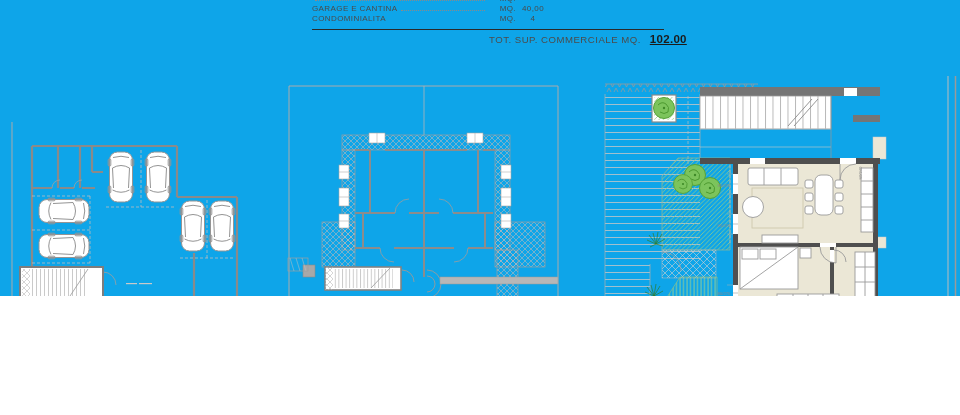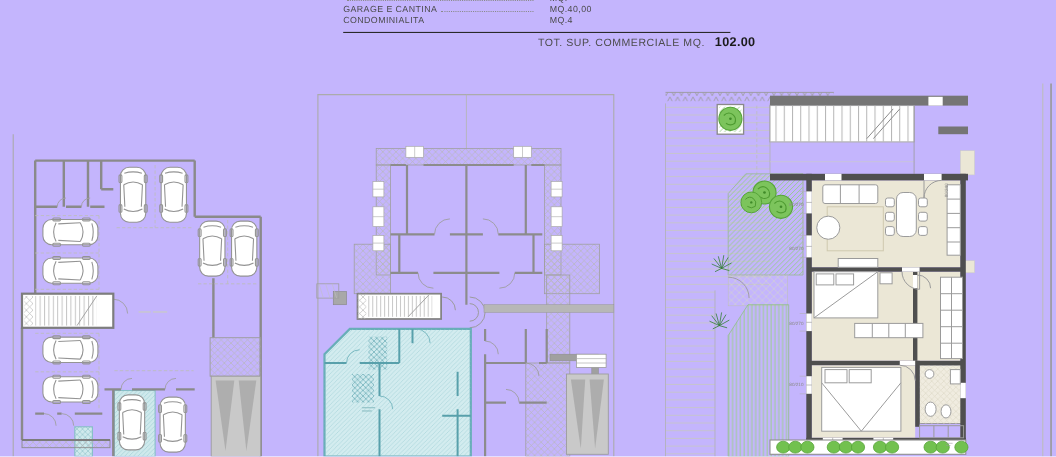--- a/index.html
+++ b/index.html
@@ -1,30 +1,30 @@
 <!DOCTYPE html>
 <html><head>
 <meta charset="utf-8">
 <style>
   html,body{margin:0;padding:0;background:#fff;}
-  .page{position:relative;width:960px;height:415px;background:#c4b5fd;overflow:hidden;
+  .page{position:relative;width:960px;height:296px;background:#0ea5e9;overflow:hidden;
         font-family:"Liberation Sans", sans-serif;}
   
   .hdr{position:absolute;left:312px;top:-7px;width:352px;z-index:2;}
   .hrow{display:flex;align-items:flex-end;height:10px;width:238px;
         font-size:8px;letter-spacing:.4px;color:#4a4a4a;}
   .hlabel{white-space:nowrap;}
   .leader{flex:1;border-bottom:1.3px dotted #8a8a8a;margin:0 3px 2px 3px;height:1px;}
   .leader.off{border-bottom:none;}
   .hunit{width:28px;text-align:right;}
-  .hval{width:34px;text-align:left;}
+  .hval{width:34px;text-align:center;}
   .hrule{width:352px;height:0;border-top:1.2px solid #2a2a2a;margin-top:6px;}
   .total{position:absolute;left:489px;top:33px;display:flex;align-items:center;gap:9px;z-index:2;}
   .tlabel{font-size:9.6px;letter-spacing:.5px;color:#4c4c4c;white-space:nowrap;}
-  .tval{font-size:11.5px;font-weight:bold;color:#1b1b1b;letter-spacing:.3px;}
+  .tval{font-size:11.5px;font-weight:bold;color:#1b1b1b;letter-spacing:.3px;text-decoration:underline;}
   svg{position:absolute;left:0;top:0;z-index:1;}
 </style>
 </head>
 <body>
 
 <div class="page">
 
   <div class="hdr">
     <div class="hrow">
       <span class="hlabel"></span>

